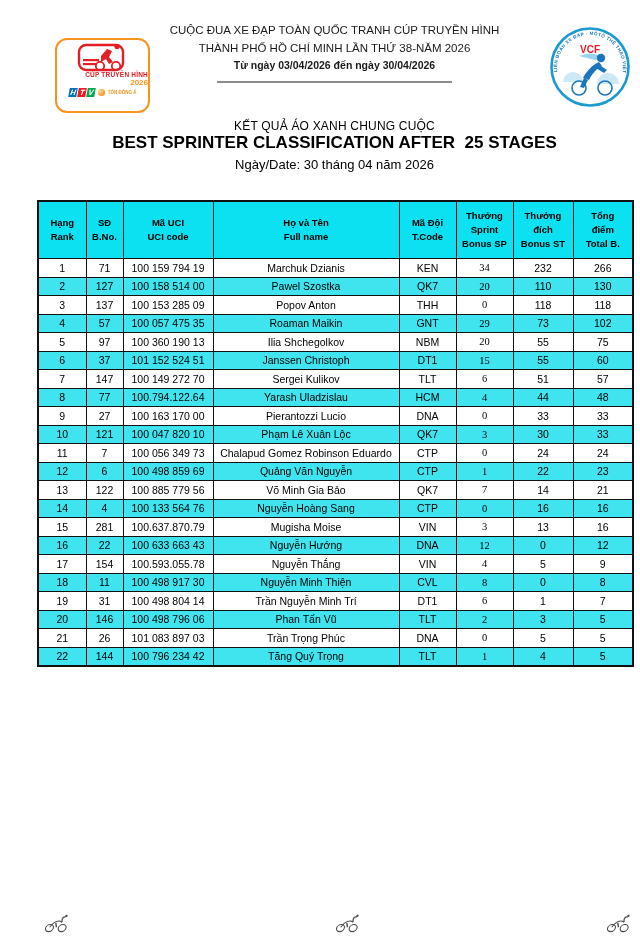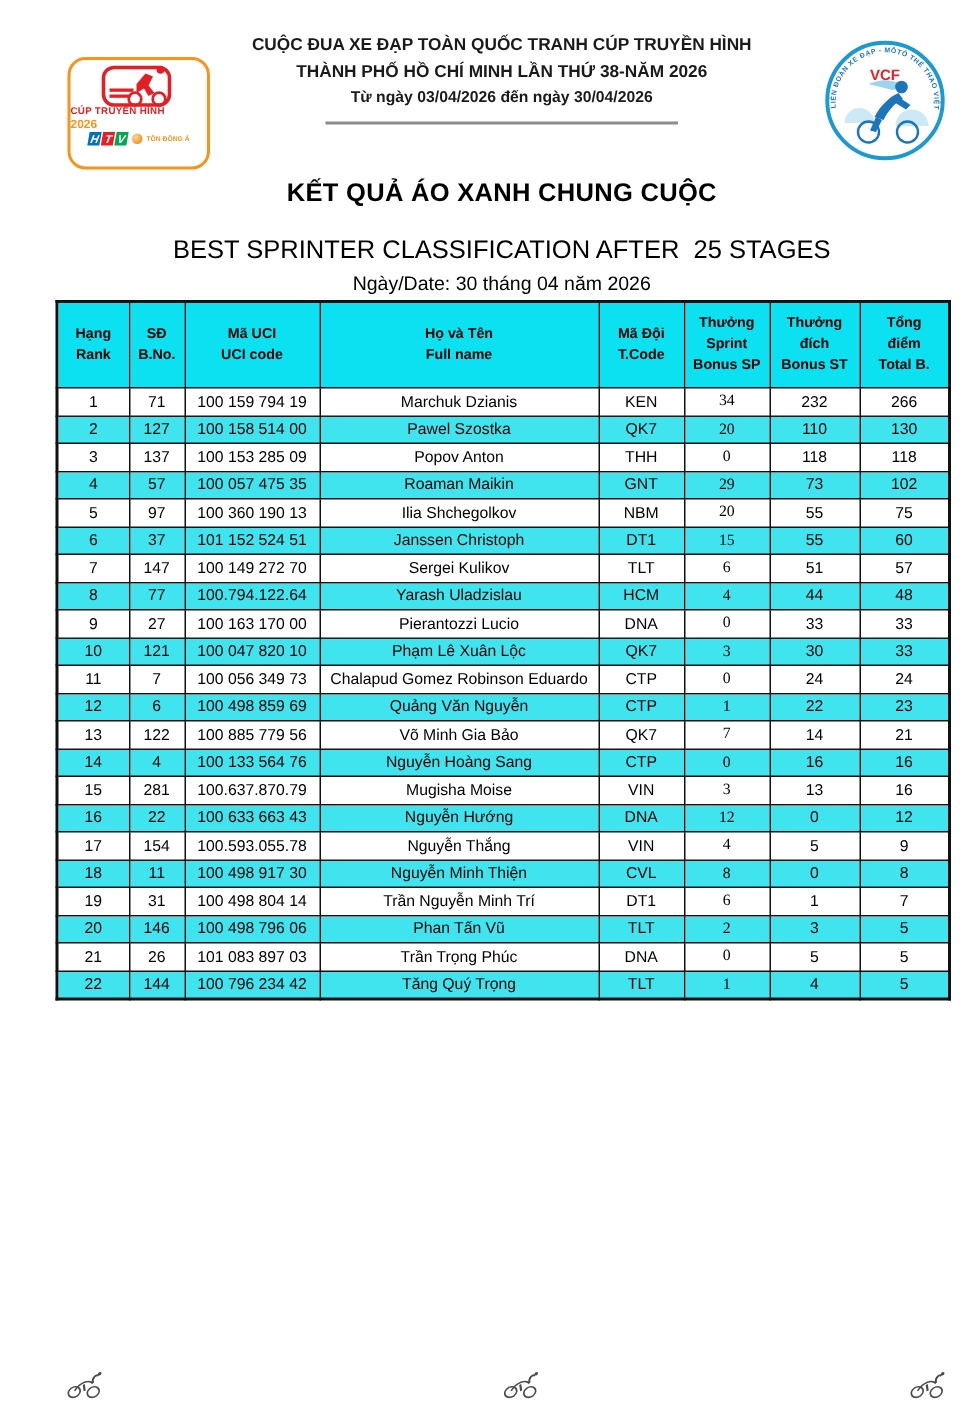--- a/index.html
+++ b/index.html
@@ -4,46 +4,46 @@
 <style>
   html,body { margin:0; padding:0; background:#ffffff; }
   .page {
     position:relative; width:640px; height:941px; background:#ffffff;
     font-family:"Liberation Sans","DejaVu Sans",sans-serif; color:#000;
     overflow:hidden;
   }
 
   
   .race-header { position:absolute; left:37px; top:22px; width:595px; text-align:center; }
-  .rh-line { font-weight:bold; font-size:11.5px; line-height:17.5px; color:#1a1a1a; }
+  .rh-line { font-weight:normal; font-size:11.5px; line-height:17.5px; color:#1a1a1a; }
   .rh-dates { font-weight:bold; font-size:10.5px; line-height:17px; color:#1a1a1a; }
   .header-divider { width:235px; height:2px; background:#8c8c8c; margin:7px auto 0 auto; }
 
   
   .logo-left {
-    position:absolute; left:45px; top:38px; width:95px; height:75px;
+    position:absolute; left:55px; top:38px; width:95px; height:75px;
     border:2.5px solid #F7941D; border-radius:12px; background:#fff;
-    box-sizing:border-box; text-align:left; overflow:hidden;
+    box-sizing:border-box; text-align:right; overflow:hidden;
   }
   .ll-art { display:block; margin:2px auto 0 auto; }
   .ll-title { font-size:6.5px; font-weight:bold; color:#E31E24; letter-spacing:0.2px; margin-top:-1px; }
   .ll-year { font-size:8px; font-weight:bold; color:#F7941D; line-height:9px; }
   .ll-bottom { display:flex; align-items:center; justify-content:center; gap:3px; margin-top:1px; }
   .htv-wordmark { display:inline-flex; gap:1px; transform:skewX(-10deg); }
   .htv-letter { font-size:7.5px; font-weight:bold; font-style:italic; color:#fff; padding:0 1.5px; line-height:9px; }
   .htv-h { background:#0072BC; } .htv-t { background:#ED1C24; } .htv-v { background:#00A651; }
   .sponsor-dot { width:7px; height:7px; border-radius:50%; background:radial-gradient(circle at 35% 35%, #fcd7a0, #F7941D 70%); display:inline-block; }
   .sponsor-label { font-size:4.5px; font-weight:bold; color:#F7941D; }
 
   .logo-right { position:absolute; left:549px; top:26px; width:82px; height:82px; }
 
   
   .doc-title { position:absolute; left:37px; top:119px; width:595px; text-align:center; }
-  .title-vi { font-size:17px; font-weight:bold; letter-spacing:0.2px;text-align:center; }
-  .title-en { font-size:17px; font-weight:normal; white-space:pre; margin-top:18px; }
+  .title-vi { font-size:12px; font-weight:normal; letter-spacing:0.2px;text-align:center; }
+  .title-en { font-size:17px; font-weight:bold; white-space:pre; margin-top:0; }
   .title-date { font-size:13px; font-weight:normal; margin-top:4px; }
 
   
   table.results {
     position:absolute; left:37px; top:200px; width:595px;
     border-collapse:collapse; table-layout:fixed;
     border:2.5px solid #111;
   }
   table.results th, table.results td {
     border:1.2px solid #111; text-align:center; vertical-align:middle;

